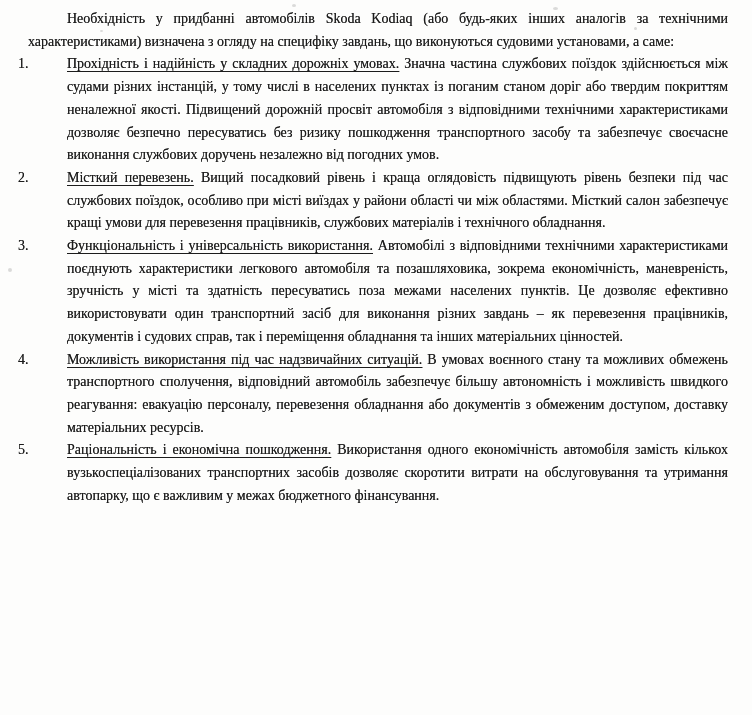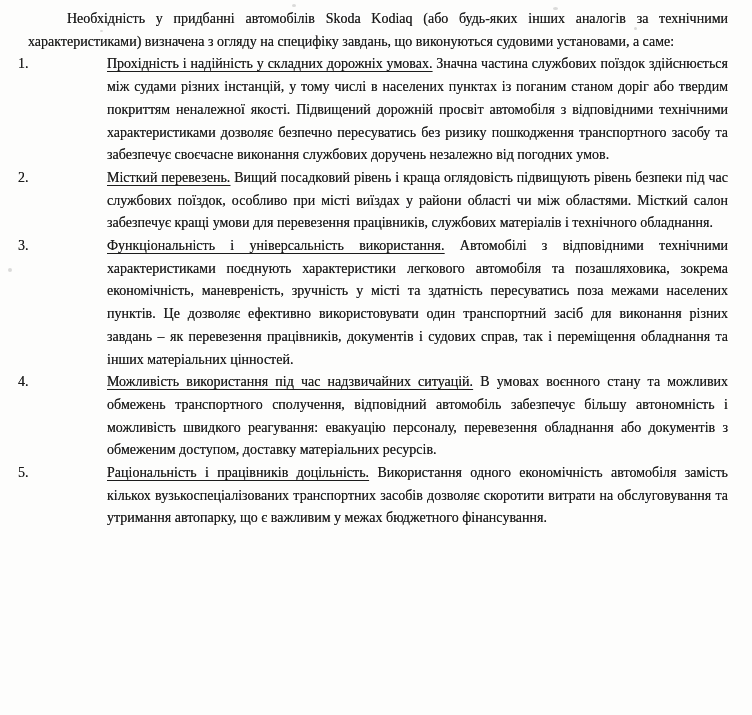--- a/index.html
+++ b/index.html
@@ -34,21 +34,20 @@
     display: flex;
     margin: 0 24px 0 18px;
   }
   .num {
     flex: none;
     width: 49px;
   }
   .item-text {
     flex: 1;
     text-align: justify;
-    margin-left: 40px;
   }
   .heading {
     text-decoration: underline;
     text-decoration-thickness: 1.4px;
     text-underline-offset: 3px;
   }
   
   .speck {
     position: absolute;
     background: rgba(60, 60, 60, 0.18);
@@ -85,17 +84,17 @@
     <li class="item">
       <span class="num">3.</span>
       <div class="item-text"><span class="heading">Функціональність і універсальність використання.</span><span class="body-text"> Автомобілі з відповідними технічними характеристиками поєднують характеристики легкового автомобіля та позашляховика, зокрема економічність, маневреність, зручність у місті та здатність пересуватись поза межами населених пунктів. Це дозволяє ефективно використовувати один транспортний засіб для виконання різних завдань – як перевезення працівників, документів і судових справ, так і переміщення обладнання та інших матеріальних цінностей.</span></div>
     </li>
     <li class="item">
       <span class="num">4.</span>
       <div class="item-text"><span class="heading">Можливість використання під час надзвичайних ситуацій.</span><span class="body-text"> В умовах воєнного стану та можливих обмежень транспортного сполучення, відповідний автомобіль забезпечує більшу автономність і можливість швидкого реагування: евакуацію персоналу, перевезення обладнання або документів з обмеженим доступом, доставку матеріальних ресурсів.</span></div>
     </li>
     <li class="item">
       <span class="num">5.</span>
-      <div class="item-text"><span class="heading">Раціональність і працівників доцільність.</span><span class="body-text"> Використання одного економічність автомобіля замість кількох вузькоспеціалізованих транспортних засобів дозволяє скоротити витрати на обслуговування та утримання автопарку, що є важливим у межах бюджетного фінансування.</span></div>
+      <div class="item-text"><span class="heading">Раціональність і економічна пошкодження.</span><span class="body-text"> Використання одного економічність автомобіля замість кількох вузькоспеціалізованих транспортних засобів дозволяє скоротити витрати на обслуговування та утримання автопарку, що є важливим у межах бюджетного фінансування.</span></div>
     </li>
   </ol>
 
 </div>
 
 </body></html>

